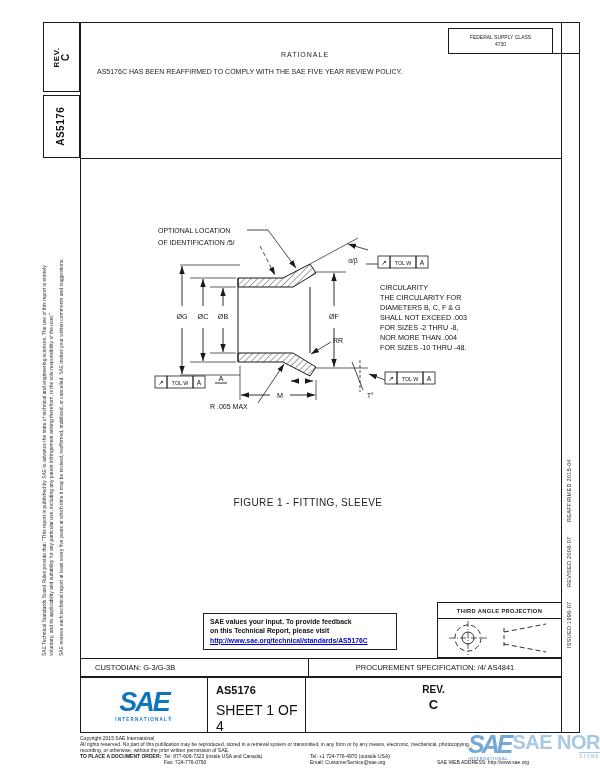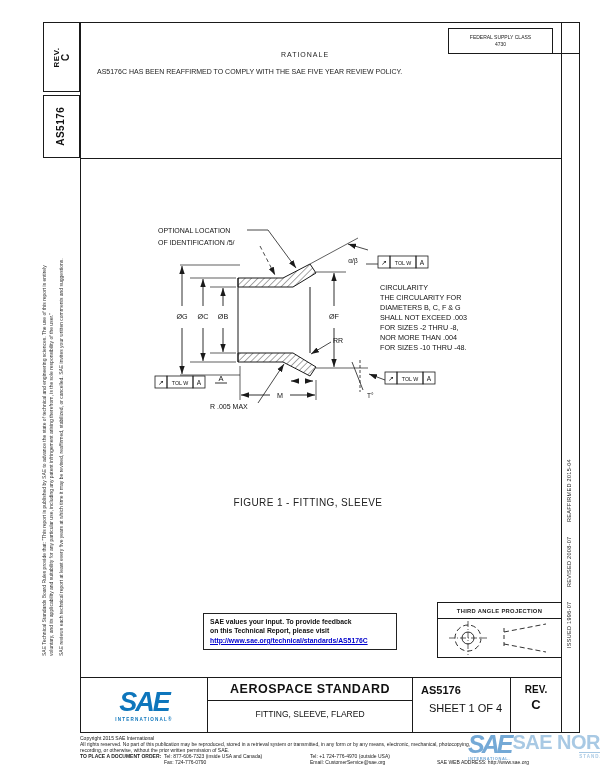--- a/index.html
+++ b/index.html
@@ -37,21 +37,21 @@
   .row{display:flex;box-sizing:border-box;}
   .cell{box-sizing:border-box;}
   .custodian{font-size:7.5px;display:flex;align-items:center;padding-left:14px;color:#111;}
   .procurement{font-size:7.5px;display:flex;align-items:center;justify-content:center;color:#111;}
   .sae-logo{color:#0e76bc;font-weight:900;font-style:italic;font-size:27px;letter-spacing:-2px;line-height:1;}
   .sae-int{color:#0e76bc;font-size:4.6px;font-style:normal;font-weight:bold;letter-spacing:1.2px;margin-top:1px;}
   .as-box{border-bottom:1.8px solid #1a1a1a;height:22px;display:flex;align-items:center;justify-content:center;
           font-size:12.5px;font-weight:bold;letter-spacing:.5px;}
   .tb-title{font-size:8.5px;margin-top:8px;text-align:center;}
   .tb-num{font-size:11px;font-weight:bold;padding:6px 0 0 8px;}
-  .tb-sheet{font-size:11px;padding:6px 0 0 8px;text-align:center;}
+  .tb-sheet{font-size:14px;padding:6px 0 0 8px;}
   .tb-rev-l{font-size:10px;font-weight:bold;text-align:center;padding-top:6px;}
   .tb-rev-v{font-size:13px;font-weight:bold;text-align:center;padding-top:2px;}
   
   .footer{font-size:5px;line-height:6.1px;color:#1a1a1a;z-index:2;}
   .frow{display:flex;}
   .fc1{width:84px;font-weight:bold;}
   .fc1e{width:84px;}
   .fc2{width:146px;}
   .fc3{width:127px;}
   
@@ -221,28 +221,28 @@
         <circle cx="30" cy="19" r="6"></circle>
         <line x1="11" y1="19" x2="49" y2="19" stroke-dasharray="6,2,1,2" stroke-width="0.7"></line>
         <line x1="30" y1="2" x2="30" y2="36" stroke-dasharray="6,2,1,2" stroke-width="0.7"></line>
         <line x1="66" y1="13" x2="108" y2="5" stroke-dasharray="5,3"></line>
         <line x1="66" y1="25" x2="108" y2="33" stroke-dasharray="5,3"></line>
         <line x1="66" y1="9" x2="66" y2="29" stroke-dasharray="4,3"></line>
       </g>
     </svg>
   </div>
 
+  <div class="abs row bordered thick" style="left:80px;top:658px;width:482px;height:19px;">
+    <div class="cell custodian" style="width:228px;border-right:1.8px solid #1a1a1a;">CUSTODIAN: G-3/G-3B</div>
+    <div class="cell procurement" style="flex:1;">PROCUREMENT SPECIFICATION: /4/ AS4841</div>
+  </div>
   <div class="abs row bordered thick" style="left:80px;top:677px;width:482px;height:56px;">
     <div class="cell vbox" style="width:127px;border-right:1.8px solid #1a1a1a;flex-direction:column;justify-content:center;">
       <div class="sae-logo">SAE</div>
       <div class="sae-int">INTERNATIONAL®</div>
-    </div>
-    <div class="cell" style="width:205px;border-right:1.8px solid #1a1a1a;">
-      <div class="as-box">AEROSPACE STANDARD</div>
-      <div class="tb-title">FITTING, SLEEVE, FLARED</div>
     </div>
     <div class="cell" style="width:98px;border-right:1.8px solid #1a1a1a;">
       <div class="tb-num">AS5176</div>
       <div class="tb-sheet">SHEET 1 OF 4</div>
     </div>
     <div class="cell" style="flex:1;">
       <div class="tb-rev-l">REV.</div>
       <div class="tb-rev-v">C</div>
     </div>
   </div>

